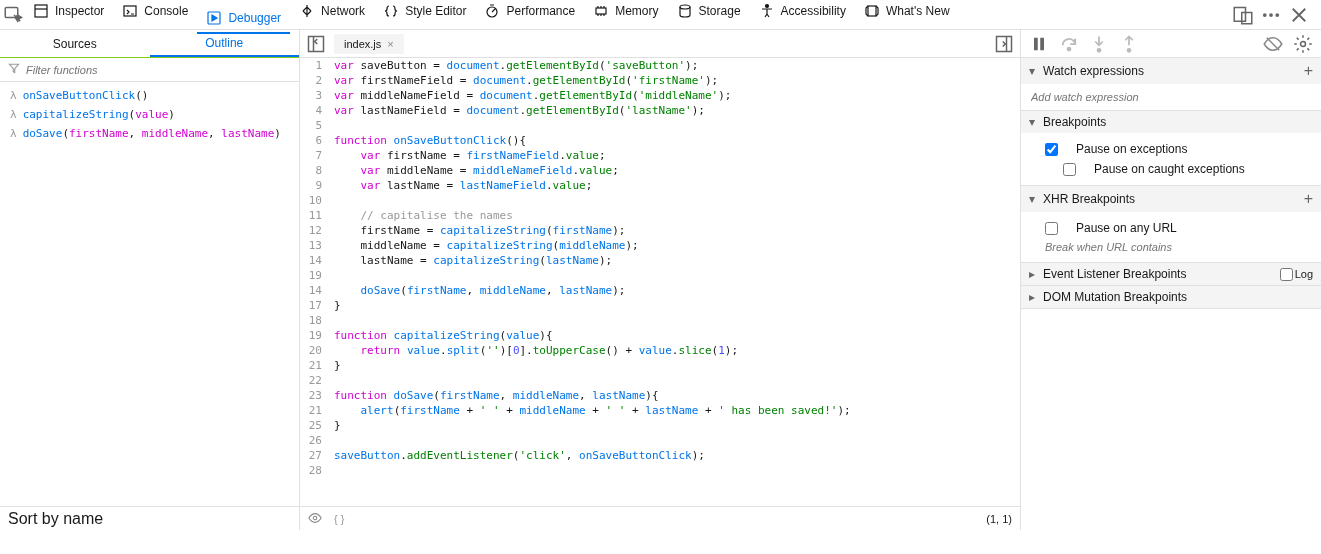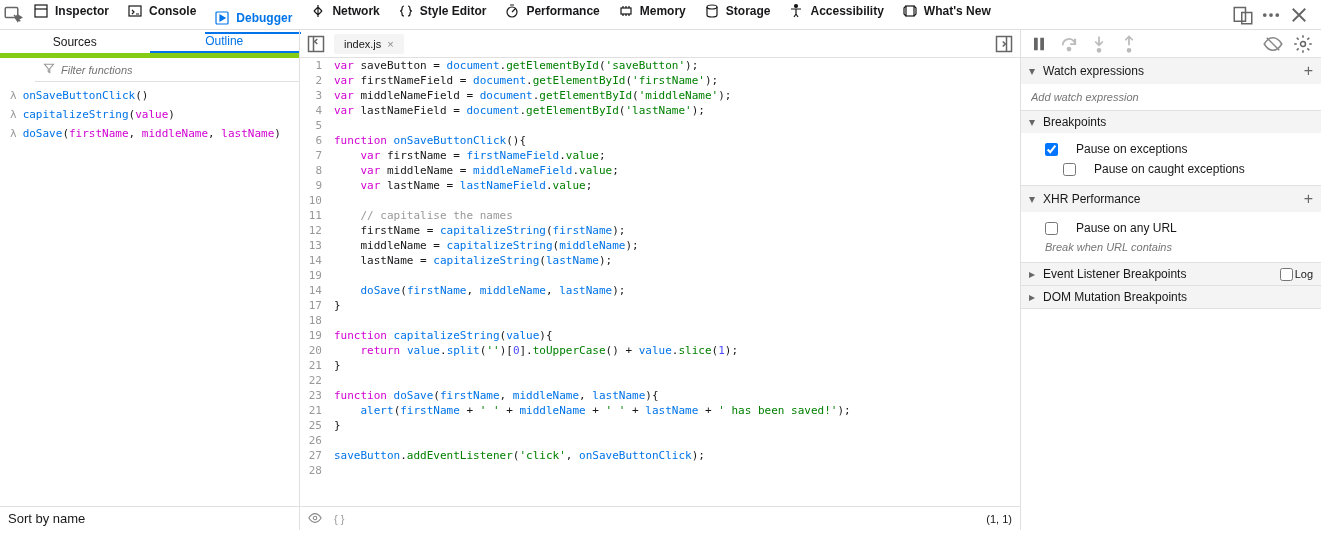--- a/index.html
+++ b/index.html
@@ -1,29 +1,29 @@
 <!DOCTYPE html>
 <html><head>
 <meta charset="utf-8">
 <style>
 * { margin: 0; padding: 0; box-sizing: border-box; }
 body { font-family: -apple-system, BlinkMacSystemFont, "Segoe UI", sans-serif; font-size: 12px; color: #18181a; width: 1321px; height: 554px; overflow: hidden; background: #fff; }
-.toolbar { display: flex; align-items: center; height: 30px; border-bottom: 1px solid #e0e0e0; padding: 0 4px; font-weight: bold; }
+.toolbar { display: flex; align-items: center; height: 30px; border-bottom: 1px solid #e0e0e0; padding: 0 4px; }
 .tool-tab { display: flex; align-items: center; gap: 6px; padding: 0 9px; height: 30px; cursor: pointer; color: #18181a; font-size: 12px; }
 .tool-tab.active { color: #0074e8; border-bottom: 2px solid #0074e8; margin-top: 8px; }
 .tool-tab svg { width: 16px; height: 16px; }
 .toolbar-right { margin-left: auto; display: flex; align-items: center; gap: 8px; padding-right: 8px; }
 .icon-btn { width: 20px; height: 20px; display: flex; align-items: center; justify-content: center; cursor: pointer; }
 
 .main { display: flex; height: 500px; }
 .left-panel { width: 300px; border-right: 1px solid #e0e0e0; display: flex; flex-direction: column; }
-.lp-tabs { display: flex; height: 28px; border-bottom: 5px solid #84cc16; }
+.lp-tabs { display: flex; height: 28px; border-bottom: 1px solid #84cc16; }
 .lp-tab { flex: 1; display: flex; align-items: center; justify-content: center; cursor: pointer; font-size: 12px; }
 .lp-tab.active { color: #0074e8; border-bottom: 2px solid #0074e8; }
-.filter-row { display: flex; align-items: center; height: 24px; padding: 0 8px; border-bottom: 1px solid #e0e0e0; gap: 6px; margin-left: 35px; }
+.filter-row { display: flex; align-items: center; height: 24px; padding: 0 8px; border-bottom: 1px solid #e0e0e0; gap: 6px; }
 .filter-row input { border: none; outline: none; font-size: 11px; font-style: italic; color: #999; flex: 1; }
 .fn-list { flex: 1; overflow: auto; padding: 4px 0; }
 .fn-item { padding: 3px 10px; font-family: Menlo, monospace; font-size: 11px; cursor: pointer; display: flex; align-items: center; gap: 6px; }
 .fn-item .lambda { color: #999; }
 .fn-name { color: #0074e8; }
 .fn-param { color: #d100d1; }
 .fn-paren { color: #18181a; }
 
 .center-panel { flex: 1; display: flex; flex-direction: column; border-right: 1px solid #e0e0e0; }
 .editor-tabs { display: flex; align-items: center; height: 28px; border-bottom: 1px solid #e0e0e0; padding: 0 6px; gap: 8px; }
@@ -47,21 +47,21 @@
 .rp-section { border-bottom: 1px solid #e0e0e0; }
 .rp-header { display: flex; align-items: center; padding: 4px 8px; background: #f4f4f4; font-size: 12px; }
 .rp-header .tw { width: 14px; color: #666; }
 .rp-header .spacer { flex: 1; }
 .rp-body { padding: 6px 10px; font-size: 12px; }
 .rp-body .row { display: flex; align-items: center; gap: 18px; padding: 3px 14px; }
 .rp-body input[type=text] { border: none; outline: none; font-size: 11px; font-style: italic; color: #999; width: 100%; }
 .chk { width: 13px; height: 13px; }
 .log-cell { display: flex; align-items: center; gap: 2px; margin-left: auto; font-size: 11px; }
 
-.footer-left { display: flex; align-items: center; height: 24px; border-top: 1px solid #e0e0e0; padding: 0 8px; font-size: 13px; }
+.footer-left { display: flex; align-items: center; height: 24px; border-top: 1px solid #e0e0e0; padding: 0 8px; font-size: 16px; }
 .footer-center { display: flex; align-items: center; height: 24px; border-top: 1px solid #e0e0e0; padding: 0 8px; font-size: 11px; gap: 12px; }
 .footer-center .spacer { flex: 1; }
 .muted { color: #999; }
 </style>
 </head>
 <body>
 
 <div class="toolbar">
   <div class="icon-btn">
     <svg viewBox="0 0 16 16" fill="none" stroke="#666" stroke-width="1.2">
@@ -320,21 +320,21 @@
         <div class="row" style="padding-left:32px">
             <input type="checkbox" class="chk" style="">
             <span>Pause on caught exceptions</span>
           </div>
       </div>
     </div>
 
     <div class="rp-section">
       <div class="rp-header">
         <span class="tw">▾</span>
-        <span>XHR Performance</span>
+        <span>XHR Breakpoints</span>
         <div class="spacer"></div>
         <span style="font-size:16px;color:#666">+</span>
       </div>
       <div class="rp-body">
         <div class="row">
             <input type="checkbox" class="chk" style="">
             <span>Pause on any URL</span>
           </div>
         <div class="row">
             <input type="text" placeholder="Break when URL contains" style="">

